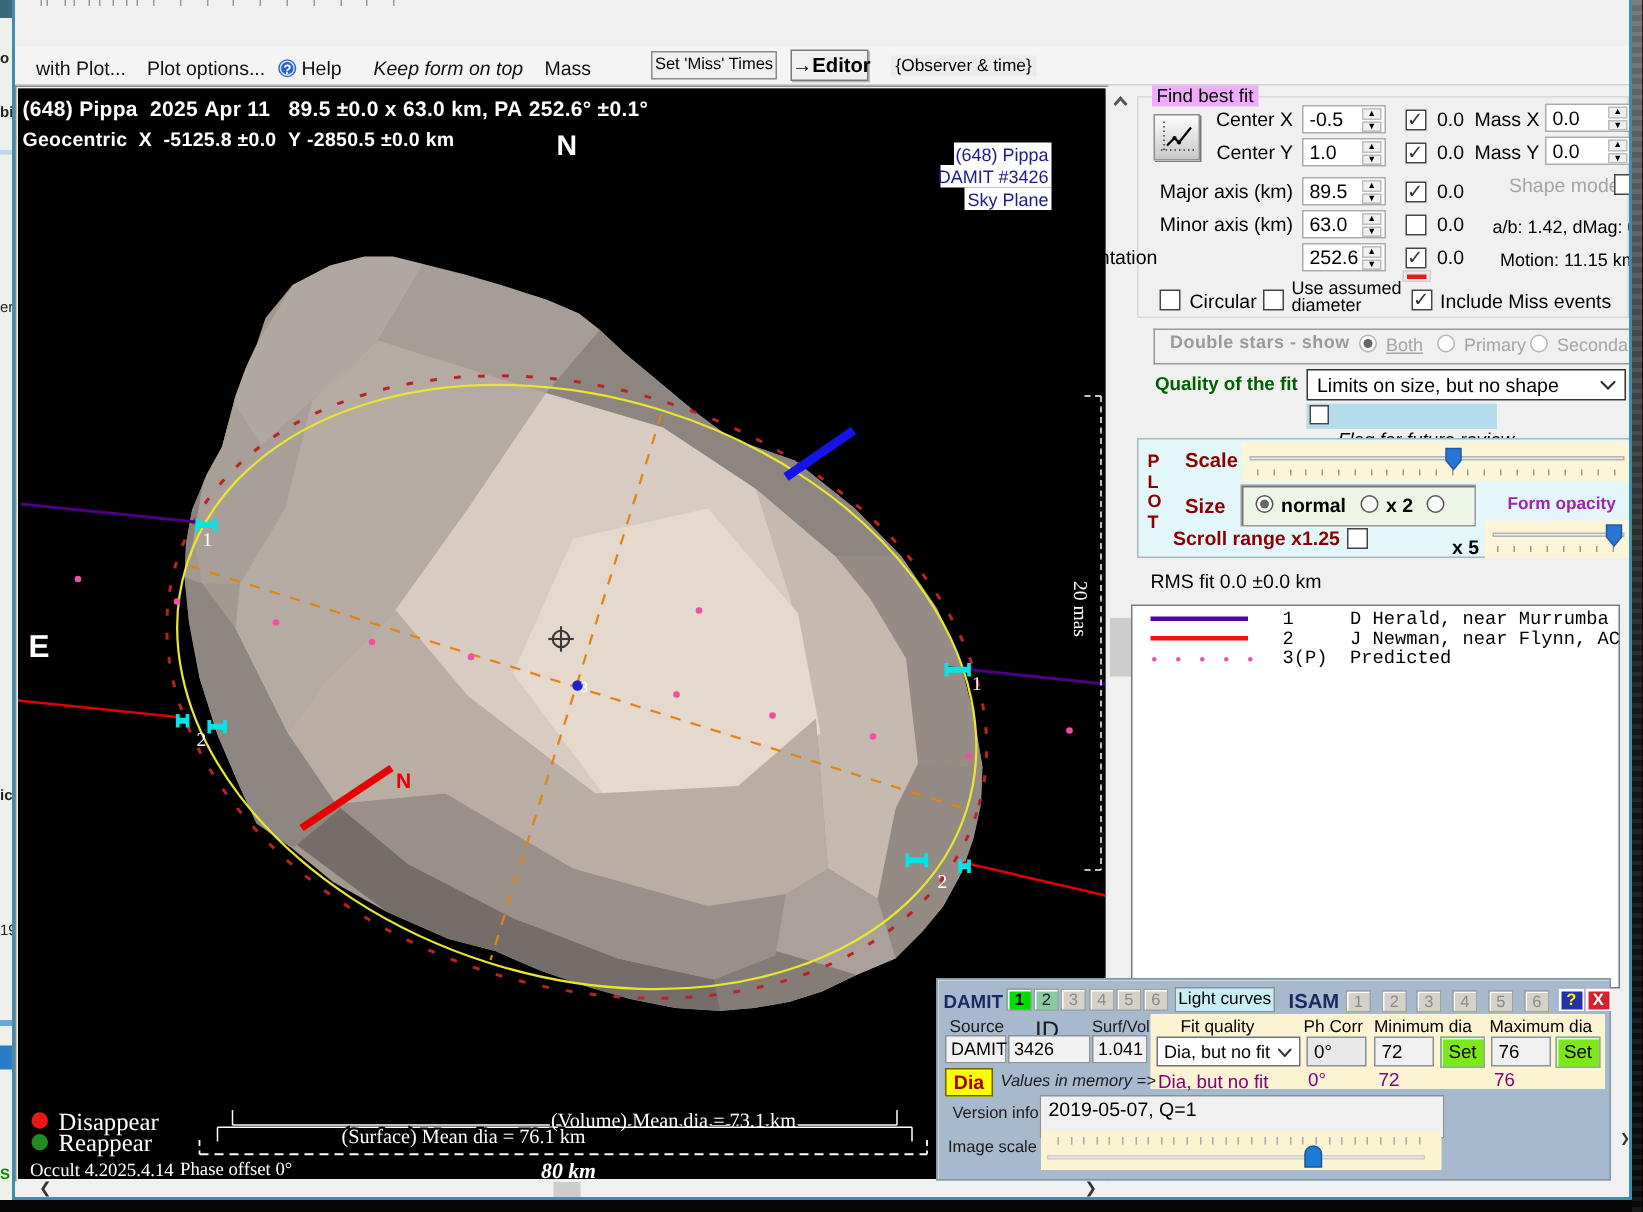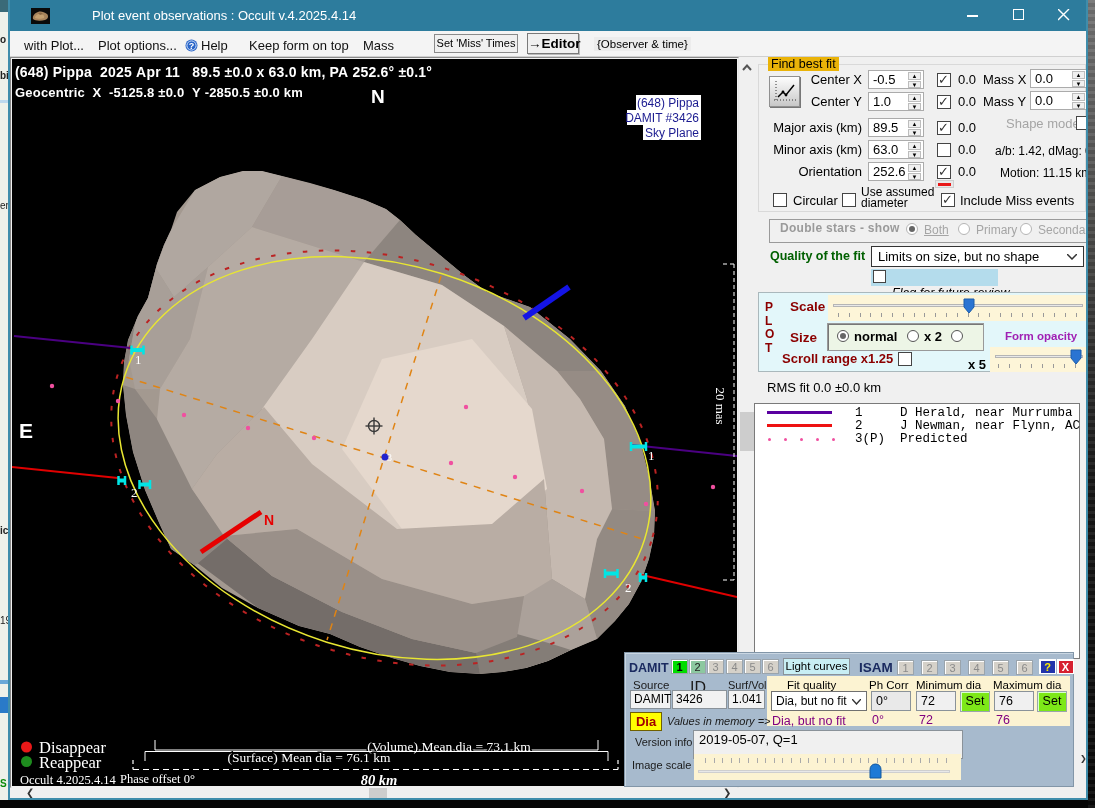--- a/index.html
+++ b/index.html
@@ -46,45 +46,30 @@
 <div style="position:absolute;left:0;top:615px;font-size:10px;color:#222;">19</div>
 <div style="position:absolute;left:0;top:680px;width:8px;height:4px;background:#6aa8d8;"></div>
 <div style="position:absolute;left:0;top:697px;width:8px;height:16px;background:#2a7ac8;"></div>
 <div style="position:absolute;left:0;top:778px;font-size:10px;font-weight:bold;color:#0a8a0a;">S</div>
 </div>
   <div id="rdesk"></div>
   <div id="win">
     <div class="abs" style="left:0;top:0;width:2px;height:800px;background:#3f8dab;z-index:60;"></div>
       <div class="abs" style="left:1078px;top:0;width:2px;height:800px;background:#3f8dab;z-index:60;"></div>
       <div class="abs" style="left:0;top:798px;width:1080px;height:2px;background:#3f8dab;z-index:60;"></div>
-      <div id="titlebar">
-      <div class="abs" style="left:23px;top:8px;width:19px;height:16px;background:#0a0a0a;">
-        <svg width="19" height="16">
-            <path d="M2,11 C1,8 4,5 7,4 C10,3 13,4 16,6 C18,8 17,11 14,12 C10,13 4,13 2,11 Z" fill="#a8845c"></path>
-            <path d="M4,10 C4,8 6,6 9,6 C12,6 14,8 13,10 C11,11 6,11 4,10 Z" fill="#c4a070"></path>
-            <path d="M7,5 L10,4.5 L12,6 L9,7 Z" fill="#8a6844"></path>
-          </svg>
-      </div>
-      <div id="titletext">Plot event observations : Occult v.4.2025.4.14</div>
-      <div class="abs" style="left:959px;top:15px;width:11px;height:1.5px;background:#fff;"></div>
-      <div class="abs" style="left:1005px;top:9px;width:11px;height:11px;border:1.5px solid #fff;"></div>
-      <svg class="abs" style="left:1050px;top:9px;" width="12" height="12">
-          <path d="M0,0 L11,11 M11,0 L0,11" stroke="#fff" stroke-width="1.4"></path>
-        </svg>
-    </div>
     <div id="menubar">
       <div class="mi" style="left:16px;">with Plot...</div>
       <div class="mi" style="left:90px;">Plot options...</div>
       <svg class="abs" style="left:177px;top:8px;" width="13" height="13">
           <circle cx="6.5" cy="6.5" r="6" fill="#2864c8"></circle>
           <circle cx="6.5" cy="6.5" r="4.6" fill="none" stroke="#cfe0f8" stroke-width="1"></circle>
           <text x="6.5" y="10" font-size="9" font-weight="bold" fill="#fff" text-anchor="middle">?</text>
         </svg>
       <div class="mi" style="left:193px;">Help</div>
-      <div class="mi" style="left:241px;">Keep form on top</div>
+      <div class="mi" style="left:241px;font-style:italic;">Keep form on top</div>
       <div class="mi" style="left:355px;">Mass</div>
       <div class="abs" style="left:426px;top:3px;width:84px;height:19px;background:#f0f0f0;border:1px solid #8a8a8a;font-size:11px;text-align:center;line-height:17px;color:#000;">Set 'Miss' Times</div>
       <div class="abs" style="left:519px;top:2px;width:52px;height:21px;background:#f0f0f0;border:1px solid #7a7a7a;box-shadow:1px 1px 0 #bbb;font-size:13.5px;font-weight:bold;text-align:center;line-height:19px;color:#000;">→Editor</div>
       <div class="abs" style="left:586px;top:6px;font-size:11.5px;color:#000;background:#ececec;padding:1px 3px;">{Observer &amp; time}</div>
     </div>
     <div id="plotborder"></div>
     <div id="plot"><svg id="psvg" width="725" height="727" viewBox="0 0 725 727" font-family="Liberation Sans, sans-serif">
 <rect width="725" height="727" fill="#000"></rect>
 <defs>
             <clipPath id="ast">
@@ -202,21 +187,21 @@
           <path d="M1,6 L5,1.5 L9,6" fill="none" stroke="#555" stroke-width="2"></path>
         </svg>
 <div class="sbthumb" style="left:732px;top:412px;width:14px;height:39px;"></div>
 <div class="sb" style="left:4px;top:786px;width:725px;height:14px;"></div>
 <div class="sbarrow" style="left:18px;top:788px;font-size:10px;color:#333;">❮</div>
 <div class="sbarrow" style="left:715px;top:788px;font-size:10px;color:#333;">❯</div>
 <div class="sbthumb" style="left:361px;top:788px;width:18px;height:10px;"></div>
 <div class="sb" style="left:1072px;top:747px;width:6px;height:40px;"></div>
 <div class="sbarrow" style="left:1072px;top:754px;font-size:8px;color:#333;">❯</div>
 <div class="gb" style="left:750px;top:64px;width:328px;height:148px;border-color:#d9d9d9;"></div>
-<div class="lbl" style="left:760px;top:57px;background:#eab308;padding:0 3px;font-size:12.5px;">Find best fit</div>
+<div class="lbl" style="left:760px;top:57px;background:#f0abfc;padding:0 3px;font-size:12.5px;">Find best fit</div>
 <div class="abs" style="left:761px;top:76px;width:31px;height:31px;background:linear-gradient(#fdfdfd,#c8c8c8);border:1px solid #909090;box-shadow:1px 1px 0 #777;">
 <svg width="29" height="29">
             <line x1="6" y1="4" x2="6" y2="24" stroke="#333" stroke-width="1" stroke-dasharray="1 2"></line>
             <line x1="4" y1="23" x2="26" y2="23" stroke="#333" stroke-width="1" stroke-dasharray="1 2"></line>
             <polyline points="8,20 13,15 16,18 24,8" fill="none" stroke="#000" stroke-width="1.5"></polyline>
             <circle cx="13" cy="15" r="1.4" fill="#000"></circle>
             <circle cx="16" cy="18" r="1.4" fill="#000"></circle>
           </svg></div>
 <div class="lbl" style="left:700px;top:72px;width:154px;text-align:right;">Center X</div>
 <div class="spin" style="left:860px;top:70px;">-0.5<div class="spinbtns">
@@ -239,21 +224,21 @@
           </div></div>
 <div class="cb ck" style="left:929px;top:121px;"></div>
 <div class="lbl" style="left:950px;top:120px;">0.0</div>
 <div class="lbl" style="left:700px;top:142px;width:154px;text-align:right;">Minor axis (km)</div>
 <div class="spin" style="left:860px;top:140px;">63.0<div class="spinbtns">
             <div class="spb">▲</div>
             <div class="spb" style="margin-top:1px;">▼</div>
           </div></div>
 <div class="cb" style="left:929px;top:143px;"></div>
 <div class="lbl" style="left:950px;top:142px;">0.0</div>
-<div class="lbl" style="left:700px;top:164px;width:154px;text-align:right;">Orientation</div>
+<div class="lbl" style="left:700px;top:164px;width:154px;text-align:left;">Orientation</div>
 <div class="spin" style="left:860px;top:162px;">252.6<div class="spinbtns">
             <div class="spb">▲</div>
             <div class="spb" style="margin-top:1px;">▼</div>
           </div></div>
 <div class="cb ck" style="left:929px;top:165px;"></div>
 <div class="lbl" style="left:950px;top:164px;">0.0</div>
 <div class="lbl" style="left:975px;top:72px;width:43px;text-align:right;">Mass X</div>
 <div class="spin" style="left:1022px;top:69px;width:58px;">0.0<div class="spinbtns">
             <div class="spb">▲</div>
             <div class="spb" style="margin-top:1px;">▼</div>

